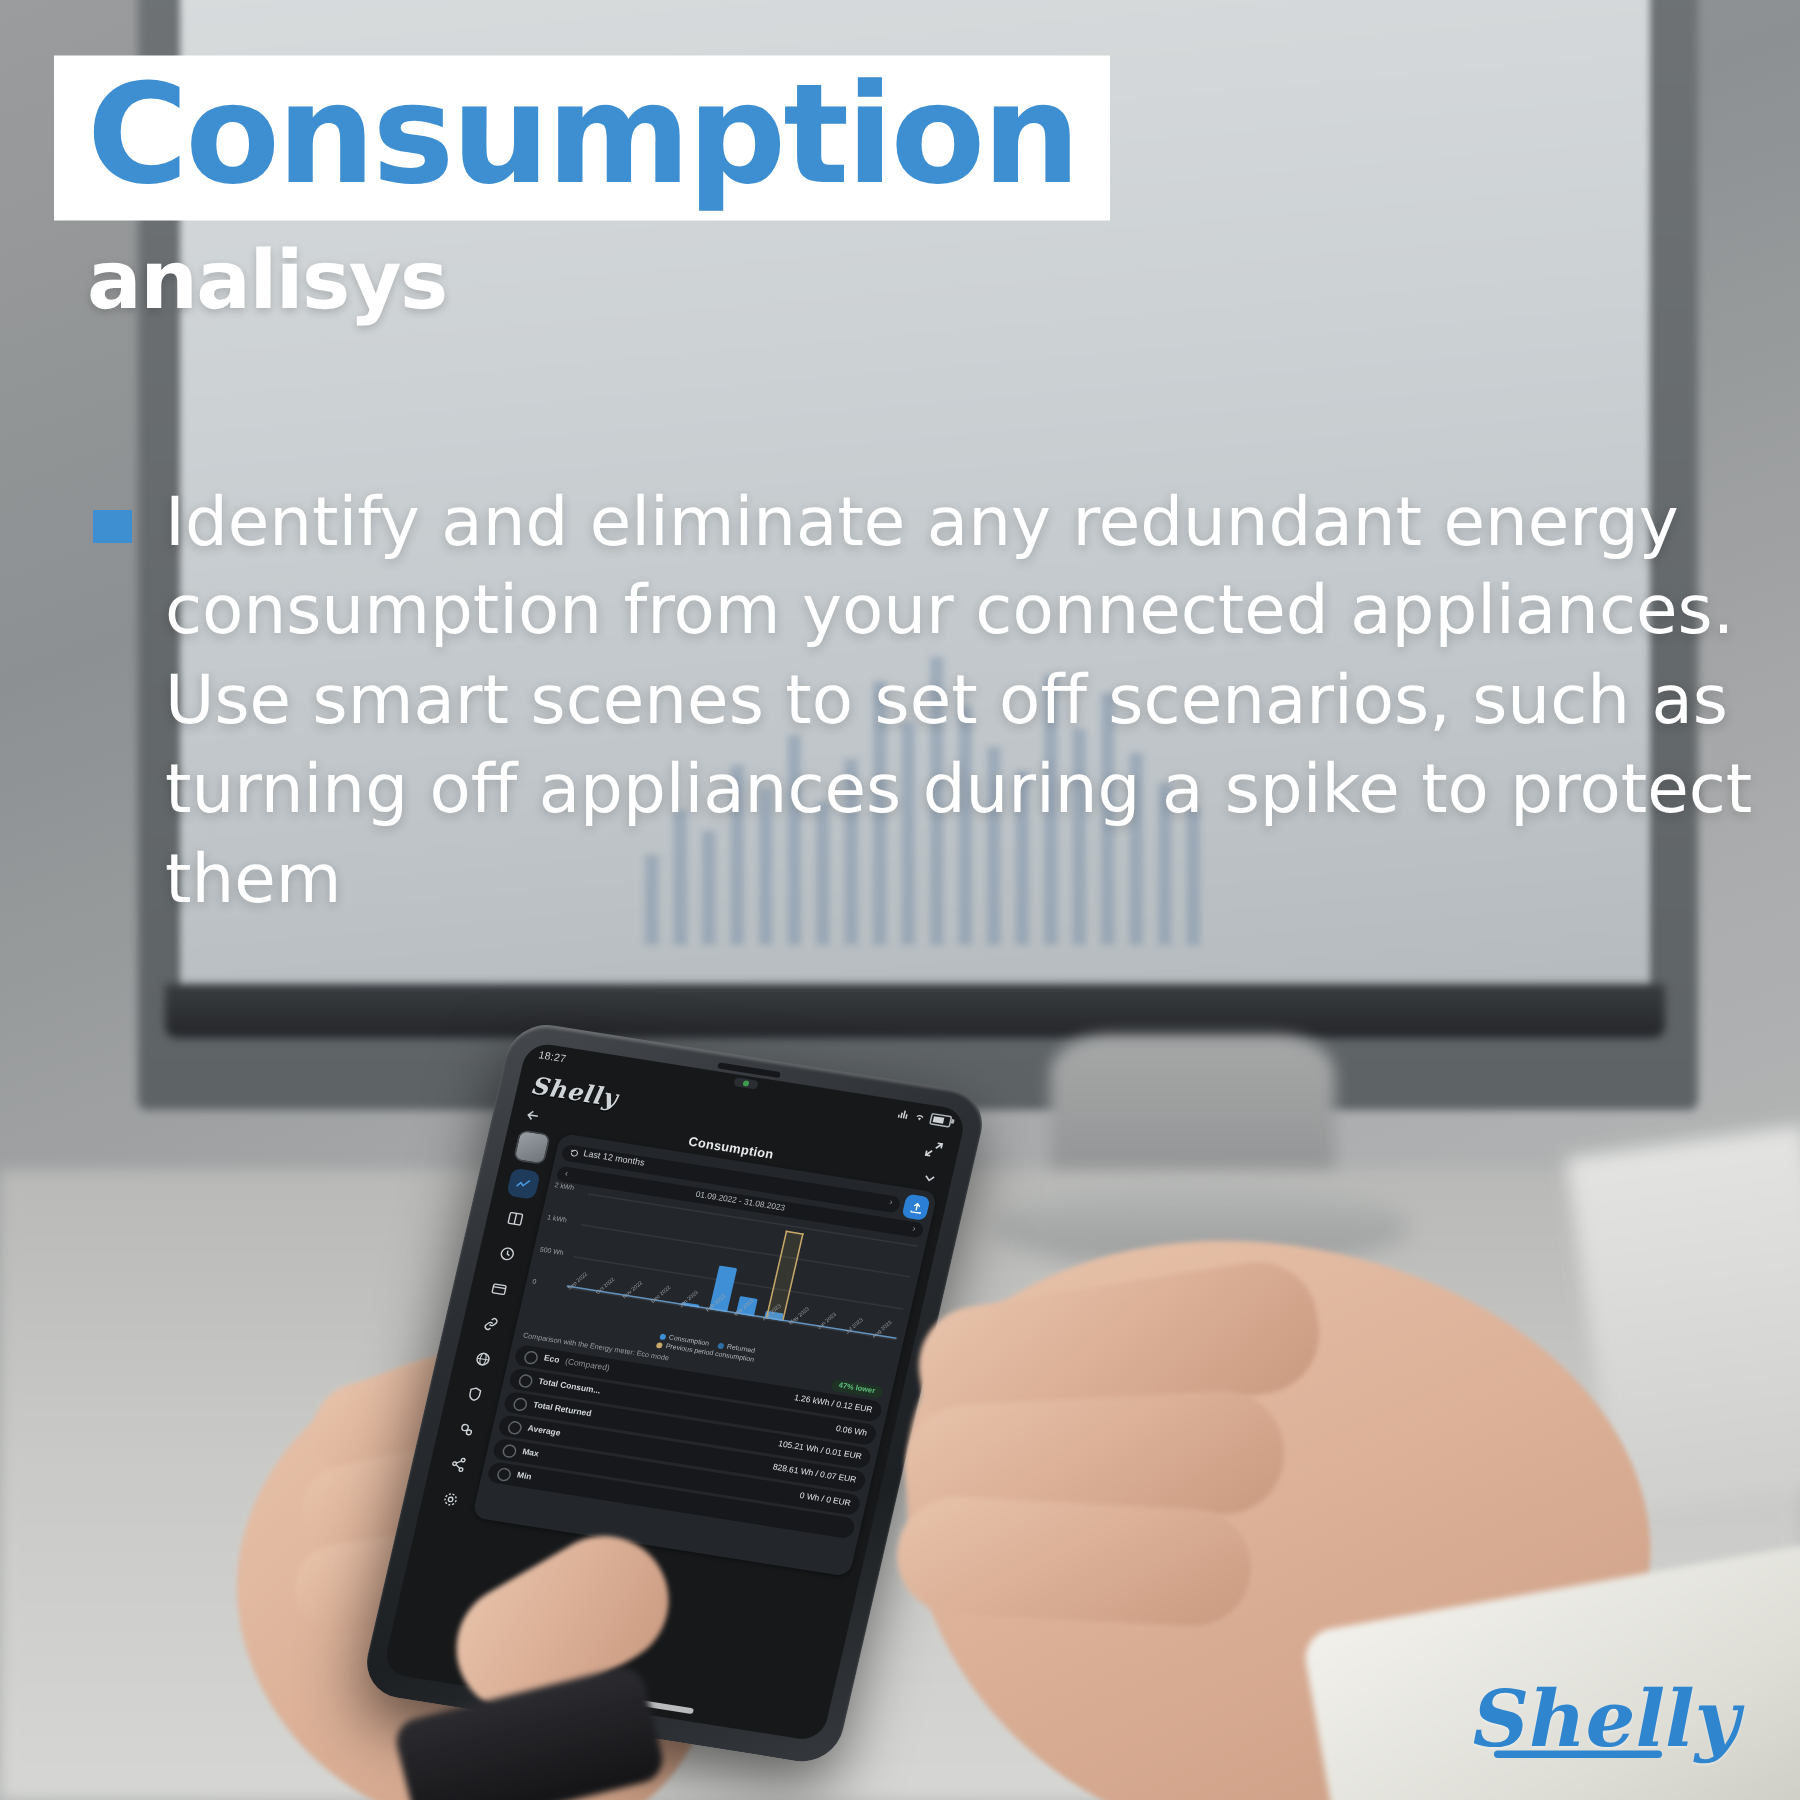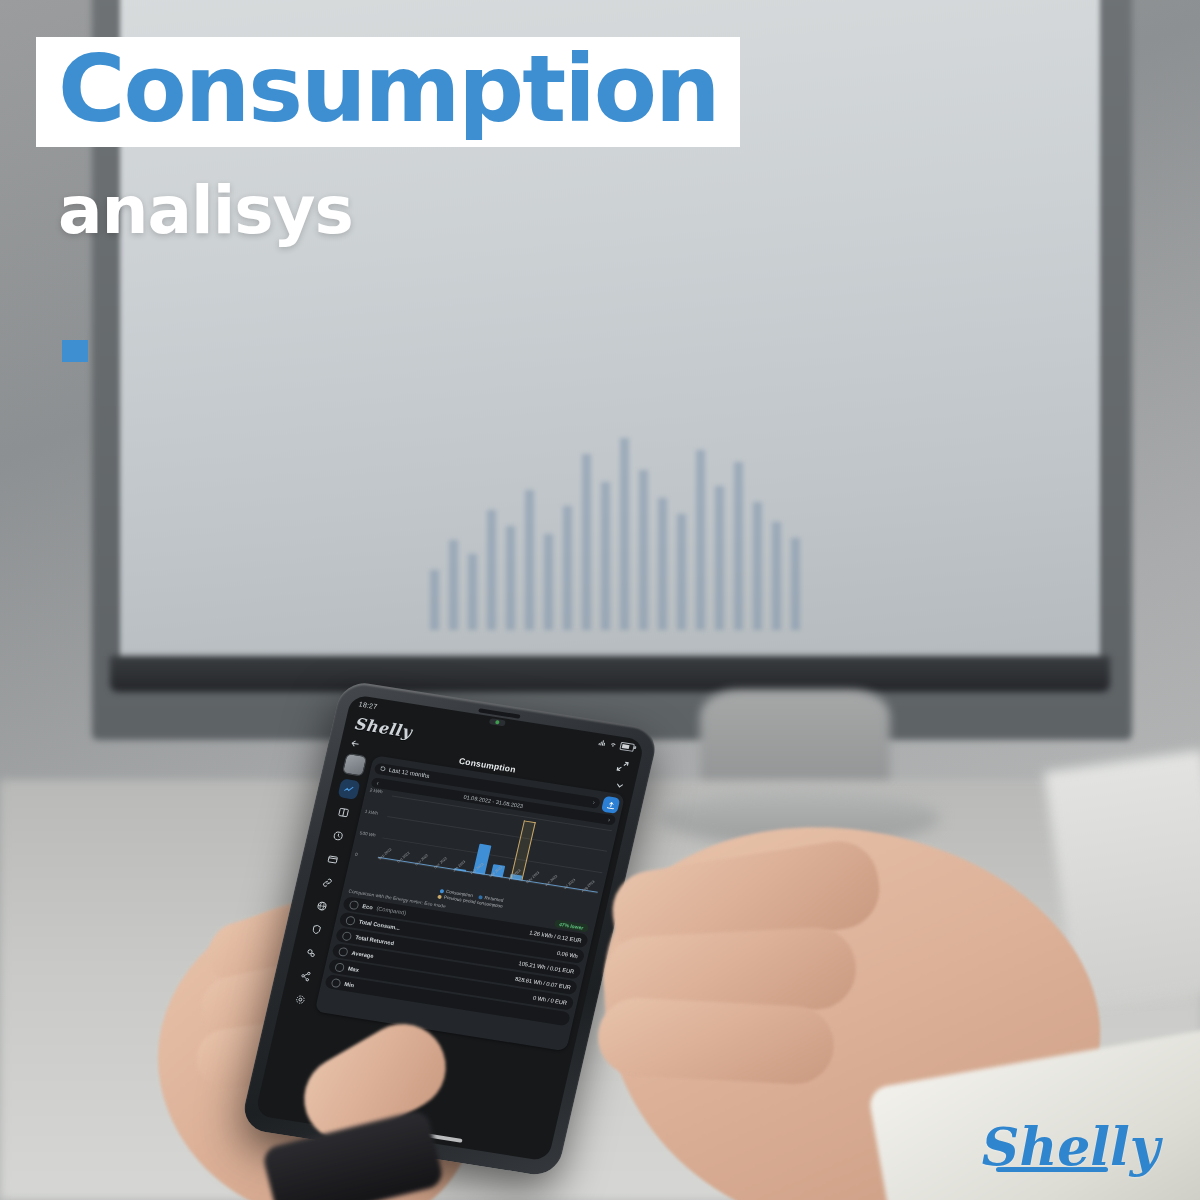--- a/index.html
+++ b/index.html
@@ -240,23 +240,23 @@
   
   .title-box{
     position:absolute;left:36px;top:37px;background:#ffffff;
     padding:6px 22px 10px 22px;
   }
   .title-1{
     font-family:"DejaVu Sans", sans-serif;
     font-weight:700;font-size:92px;line-height:1.02;color:#3d8fd1;letter-spacing:-2px;
   }
   .title-2{
-    position:absolute;left:58px;top:178px;
+    position:absolute;left:58px;top:160px;
     font-family:"DejaVu Sans", sans-serif;
-    font-weight:700;font-size:66px;line-height:1;color:#ffffff;letter-spacing:-1px;
+    font-weight:700;font-size:54px;line-height:1;color:#ffffff;letter-spacing:-1px;
     text-shadow:0 2px 6px rgba(0,0,0,.18);
   }
   .bullet{
     position:absolute;left:62px;top:340px;width:26px;height:22px;background:#3d8fd1;
   }
   .body-text{
     position:absolute;left:110px;top:318px;width:1060px;
     font-family:"DejaVu Sans", sans-serif;
     font-weight:400;font-size:45px;line-height:1.32;color:#ffffff;
     text-shadow:0 2px 7px rgba(0,0,0,.2);
@@ -573,19 +573,20 @@
   <div class="hand thumb-l skin"></div>
   <div class="cuff"></div>
   <div class="watch"></div>
 
   <div class="title-box">
     <div class="title-1">Consumption</div>
   </div>
   <div class="title-2">analisys</div>
 
   <div class="bullet"></div>
+  <div class="body-text">Identify and eliminate any redundant energy consumption from your connected appliances. Use smart scenes to set off scenarios, such as turning off appliances during a spike to protect them</div>
 
   <div class="logo-shelly">
     <span>Shelly</span>
     <span class="ul"></span>
   </div>
 
 </div>
 
 </body></html>

